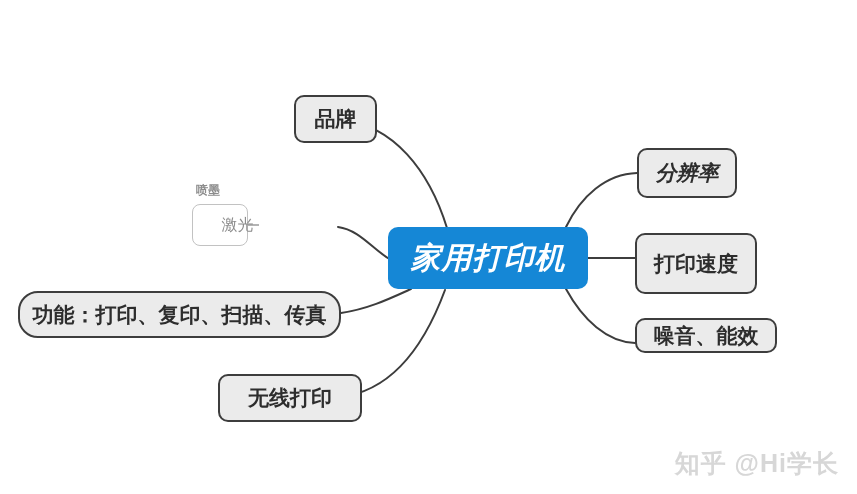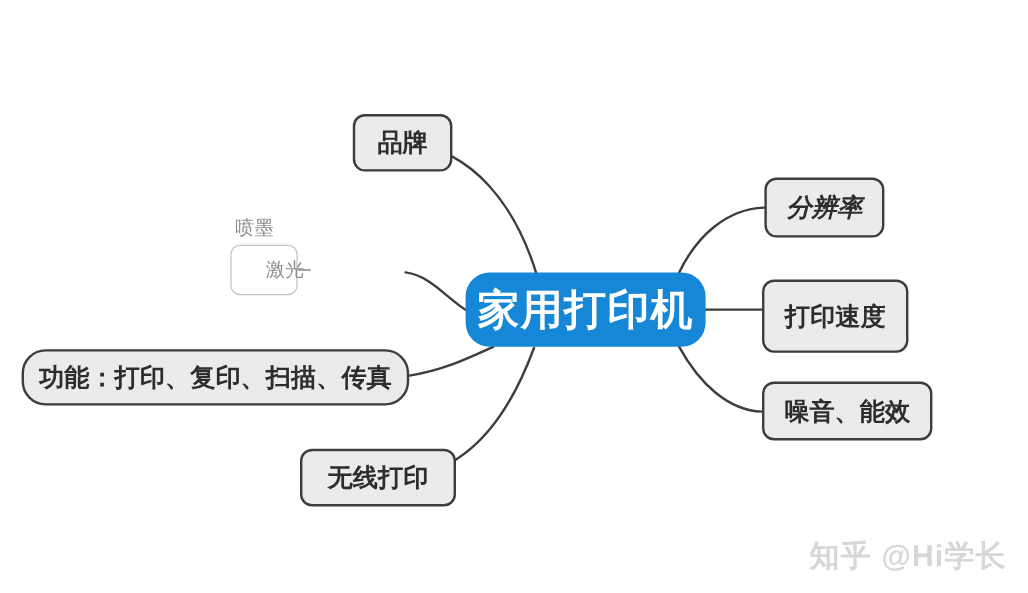--- a/index.html
+++ b/index.html
@@ -29,48 +29,49 @@
     background: var(--node_bg, #ebebeb);
     border: 2px solid var(--node_border, #3d3d3d);
     border-radius: 10px;
     color: var(--node_text, #2d2d2d);
     font-size: 21px;
     font-weight: bold;
   }
   .root {
     background: var(--root_bg, #1587d6);
     color: var(--root_text, #ffffff);
-    border-radius: 20px;
-    font-size: 35px;
+    border-radius: 10px;
+    font-size: 30px;
     font-weight: bold;
     letter-spacing: 1px;
+    font-style: italic;
   }
   .sub-plain {
     color: var(--subtopic_text, #8c8c8c);
-    font-size: 16px;
-    font-weight: normal;
+    font-size: 12px;
+    font-weight: bold;
   }
   .sub-box {
     background: #ffffff;
     border: 1.5px solid var(--subtopic_border, #c2c2c2);
     border-radius: 8px;
     color: var(--subtopic_text, #8c8c8c);
     font-size: 16px;
     font-weight: normal;
     padding-left: 35px;
   }
   
   .n-root       { left: 388px; top: 227px; width: 200px; height: 62px; }
   .n-brand      { left: 258px; top:  95px; width:  83px; height: 48px; margin-left: 36px; }
   .n-tech       { left: 258px; top: 202px; width:  80px; height: 50px; }
   .n-features   { left:  18px; top: 291px; width: 323px; height: 47px; border-radius: 20px; }
-  .n-wireless   { left: 218px; top: 374px; width: 130px; height: 48px; margin-left: 32px; }
+  .n-wireless   { left: 218px; top: 374px; width: 144px; height: 48px; }
   .n-resolution { left: 637px; top: 148px; width: 100px; height: 50px; font-style: italic; }
   .n-speed      { left: 635px; top: 233px; width: 122px; height: 61px; }
-  .n-noise      { left: 635px; top: 318px; width: 142px; height: 49px; }
+  .n-noise      { left: 635px; top: 318px; width: 142px; height: 35px; }
   .n-inkjet     { left: 196px; top: 179px; height: 22px; }
   .n-laser      { left: 192px; top: 204px; width:  56px; height: 42px; }
   .watermark {
     position: absolute;
     right: 18px;
     bottom: 14px;
     color: var(--watermark, #d7d7d7);
     font-size: 25px;
     font-weight: bold;
     letter-spacing: 1px;

